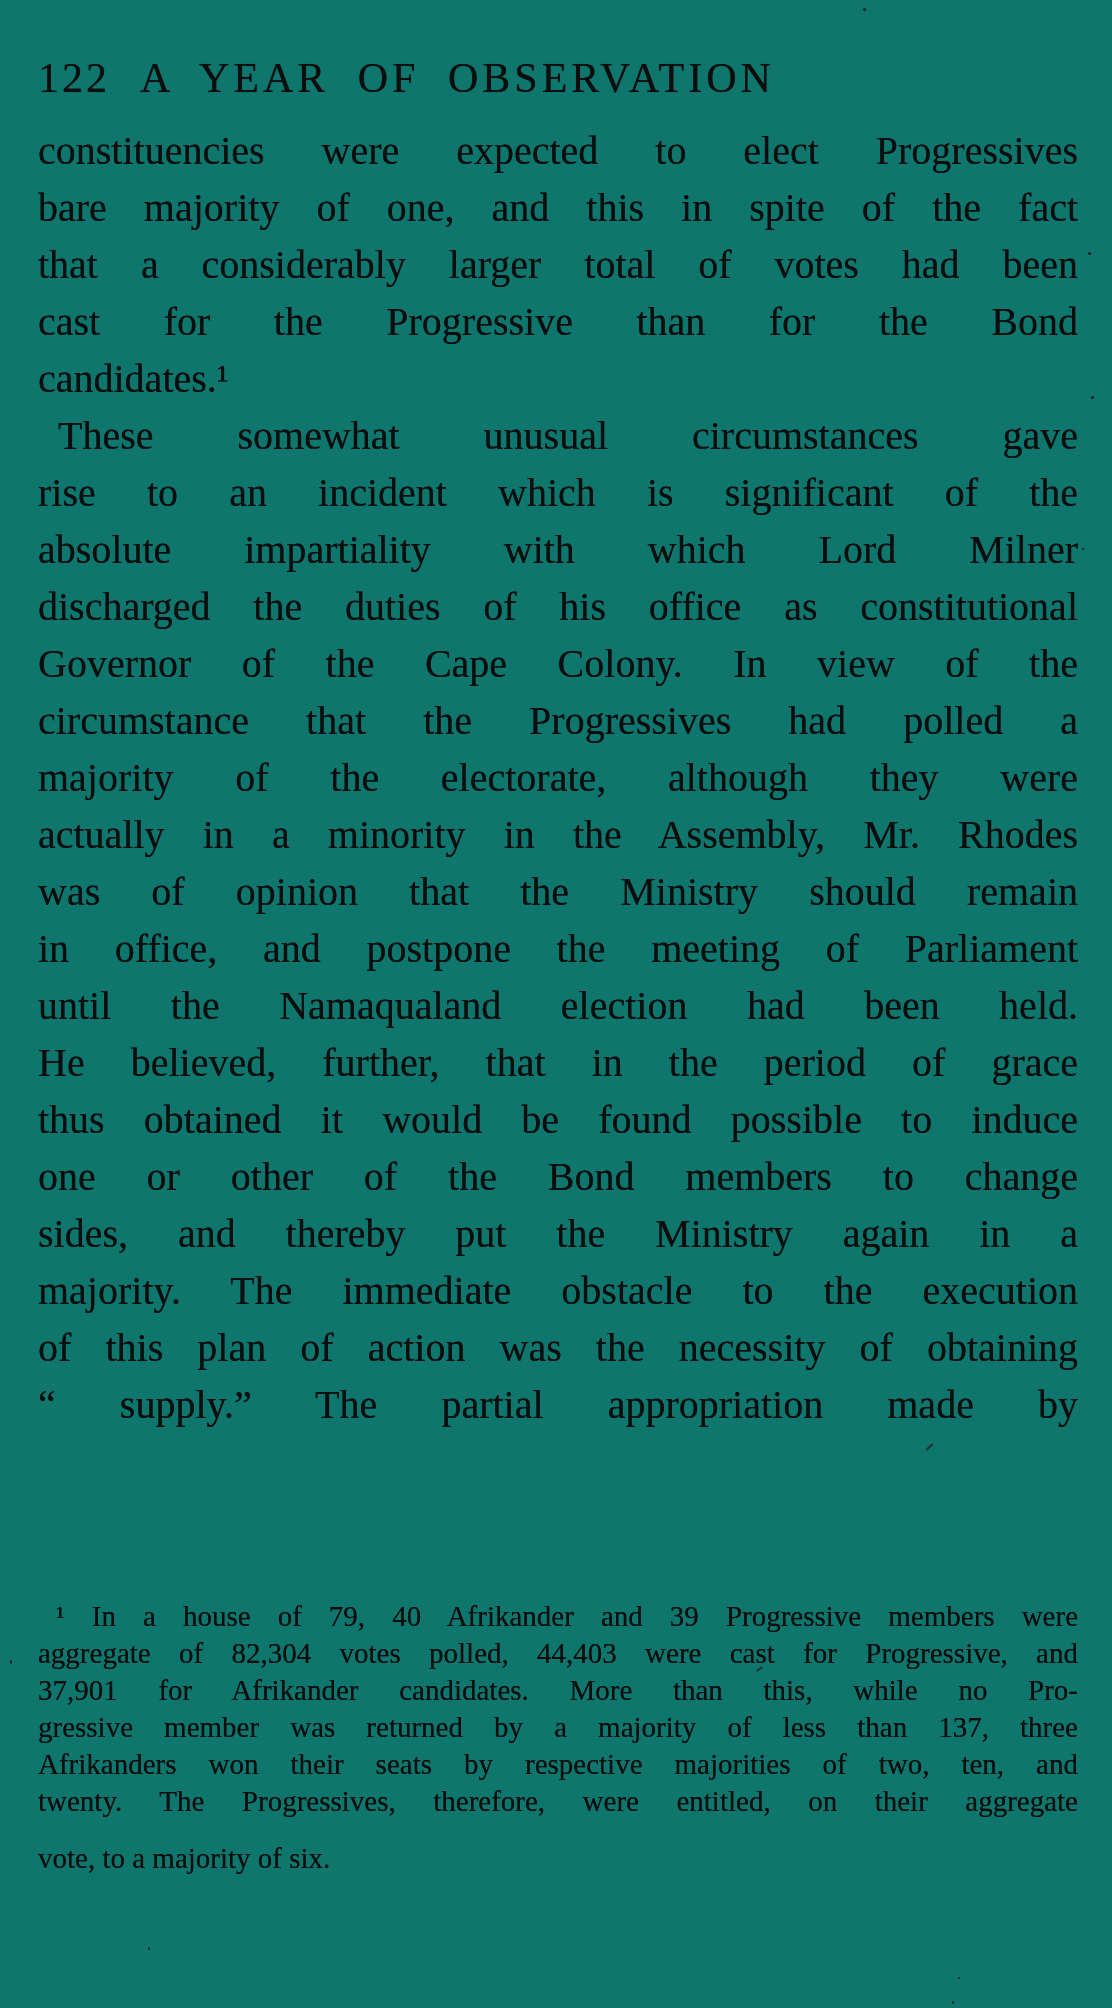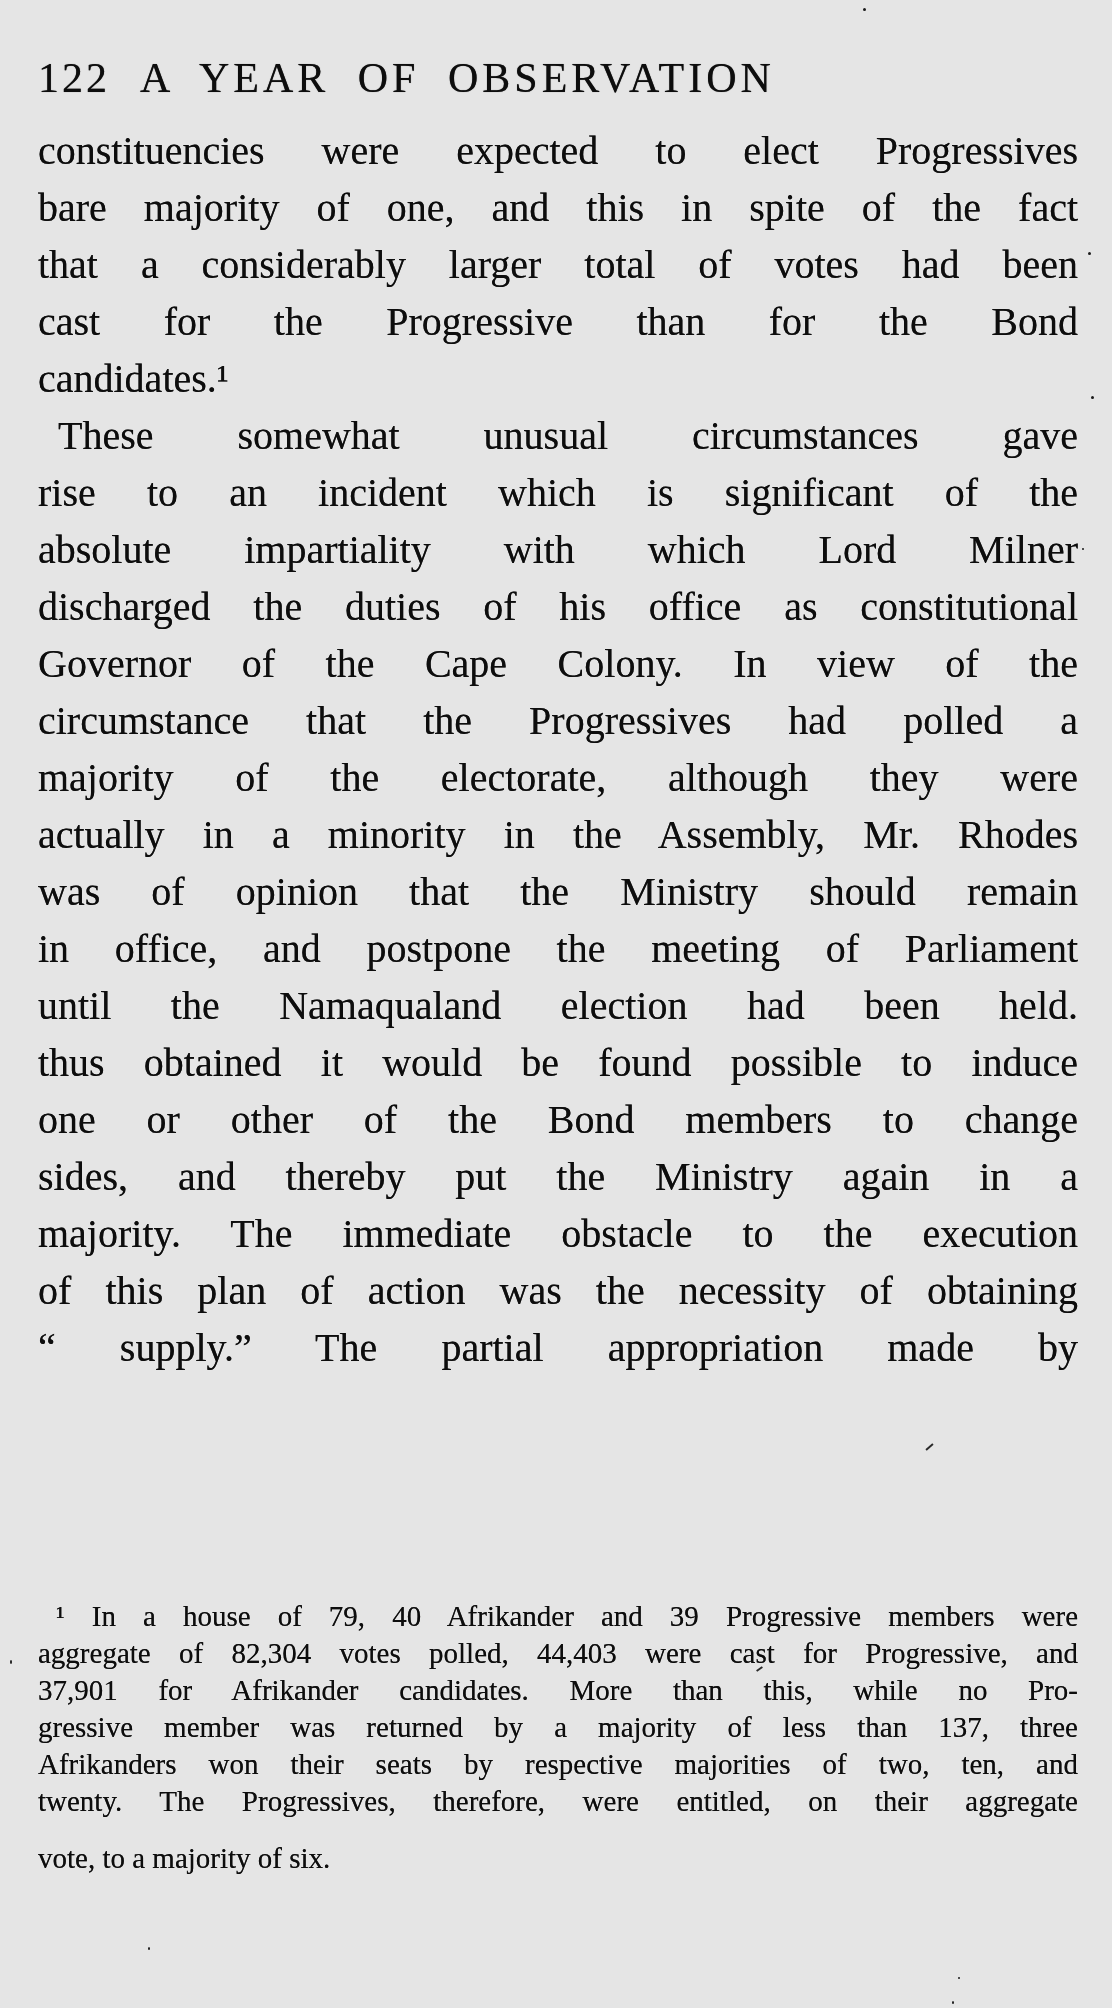--- a/index.html
+++ b/index.html
@@ -4,21 +4,21 @@
 <style>
   html, body {
     margin: 0;
     padding: 0;
     background: #ffffff;
   }
   .page {
     position: relative;
     width: 1112px;
     height: 2008px;
-    background: #e5e5e5;
+    background: #0f766e;
     overflow: hidden;
     font-family: "Liberation Serif", "DejaVu Serif", serif;
     color: #0d0d0d;
   }
   
   .running-head {
     position: absolute;
     top: 56px;
     left: 38px;
     right: 34px;
@@ -119,20 +119,21 @@
     <div class="line just">rise to an incident which is significant of the</div>
     <div class="line just">absolute impartiality with which Lord Milner</div>
     <div class="line just">discharged the duties of his office as constitutional</div>
     <div class="line just">Governor of the Cape Colony.  In view of the</div>
     <div class="line just">circumstance that the Progressives had polled a</div>
     <div class="line just">majority of the electorate, although they were</div>
     <div class="line just">actually in a minority in the Assembly, Mr. Rhodes</div>
     <div class="line just">was of opinion that the Ministry should remain</div>
     <div class="line just">in office, and postpone the meeting of Parliament</div>
     <div class="line just">until the Namaqualand election had been held.</div>
+    <div class="line just">He believed, further, that in the period of grace</div>
     <div class="line just">thus obtained it would be found possible to induce</div>
     <div class="line just">one or other of the Bond members to change</div>
     <div class="line just">sides, and thereby put the Ministry again in a</div>
     <div class="line just">majority.  The immediate obstacle to the execution</div>
     <div class="line just">of this plan of action was the necessity of obtaining</div>
     <div class="line just">“ supply.”   The partial appropriation made by</div>
   </main>
 
   <aside class="footnote">
     <div class="fn-line just indent">¹ In a house of 79, 40 Afrikander and 39 Progressive members were</div>

